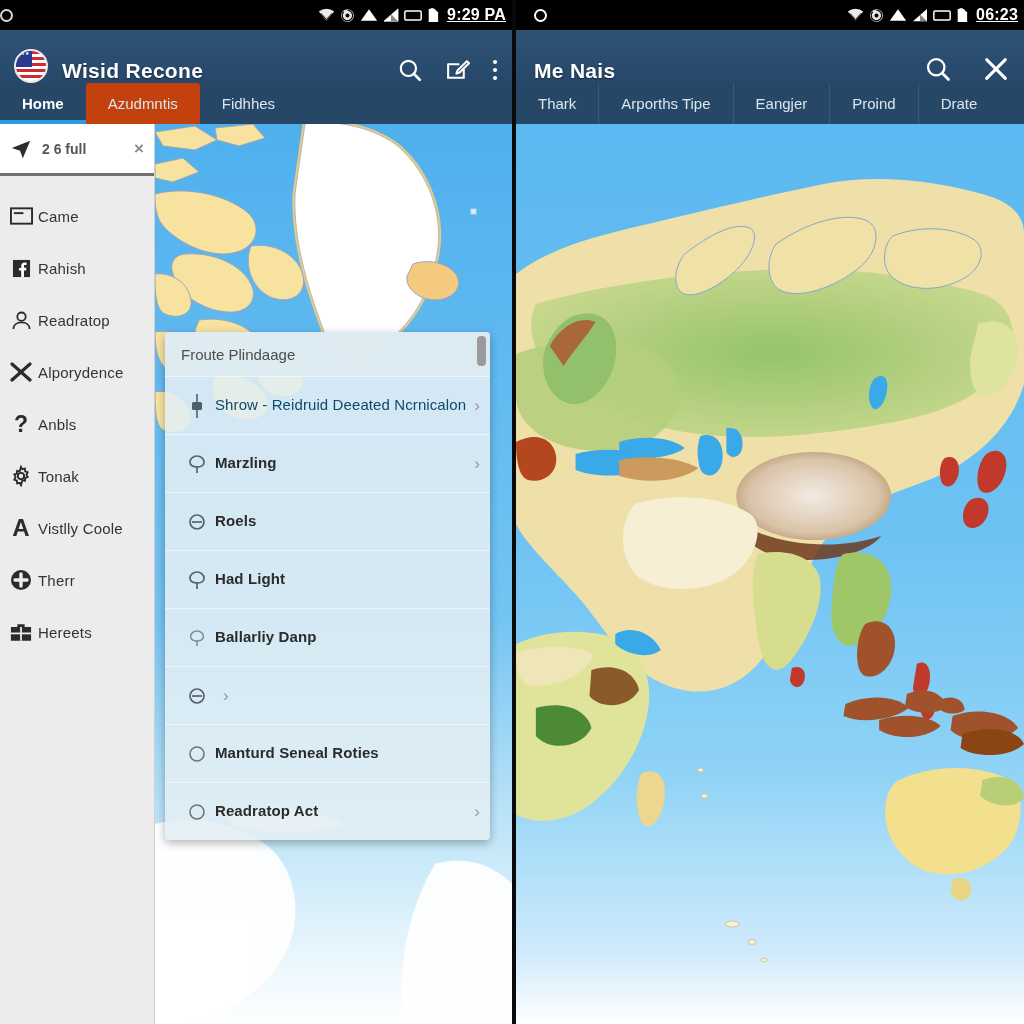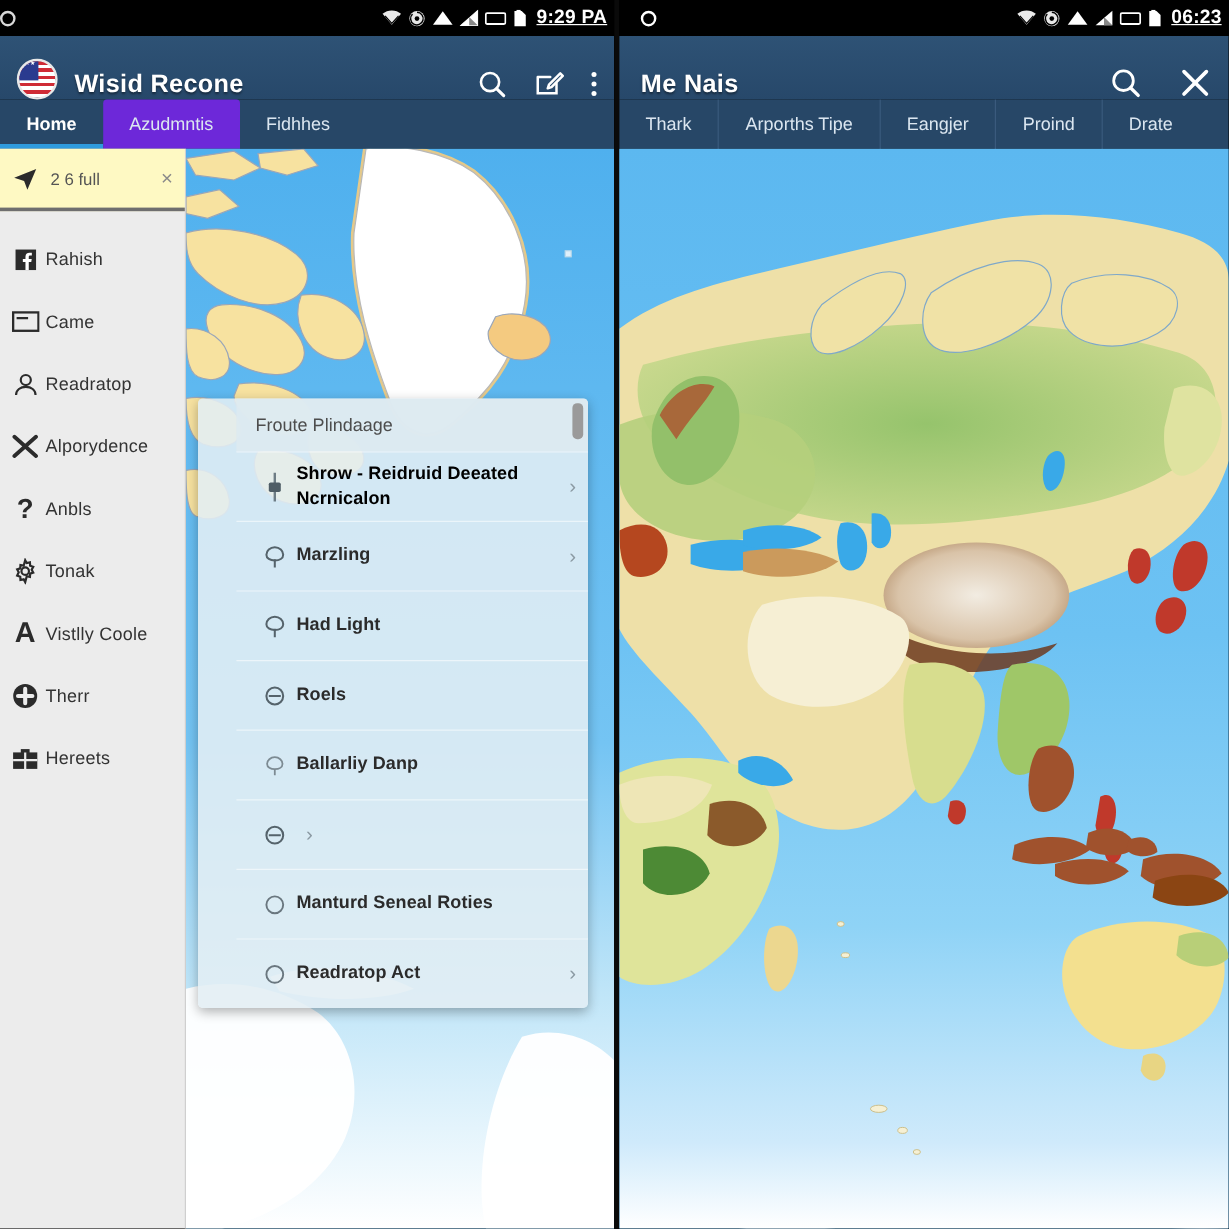--- a/index.html
+++ b/index.html
@@ -38,53 +38,53 @@
   .appbar-actions { margin-left:auto; display:flex; align-items:center; gap:22px; }
 
   
   .tabbar { height:41px; background:#274767; display:flex; align-items:stretch;
             color:#dbe6f0; }
   .tab { display:flex; align-items:center; justify-content:center; padding:0 22px;
          font-size:15px; white-space:nowrap; position:relative; }
   .tab.active { color:#fff; font-weight:bold; }
   .tab.active::after { content:""; position:absolute; left:0; right:0; bottom:0;
          height:4px; background:#2e9bdd; }
-  .tab.raised { background:#6d28d9; border-radius:3px 3px 0 0; }
+  .tab.raised { background:#c2410c; border-radius:3px 3px 0 0; }
   .tabbar.divided .tab + .tab { border-left:1px solid #3a5a7d; }
 
   
   .mapwrap { position:relative; flex:1; overflow:hidden; background:#57b3ef; }
   .map-svg { position:absolute; inset:0; width:100%; height:100%; display:block; }
 
   
   .panel-left .body { position:relative; display:flex; height:900px; }
   .drawer { width:155px; background:#ececec; position:relative; z-index:5;
             border-right:1px solid #cfcfcf; }
-  .drawer-head { height:52px; background:#fef9c3; display:flex; align-items:center;
-                 padding:0 10px; border-bottom:3px solid #6f6f6f; }
+  .drawer-head { height:52px; background:#ffffff; display:flex; align-items:center;
+                 padding:0 10px; border-bottom:3px solid #6f6f6f;font-weight:bold; }
   .drawer-head-text { font-size:14px; color:#555; margin-left:10px; flex:1; }
   .drawer-close { color:#8a8a8a; font-size:17px; }
   .drawer-list { padding-top:14px; }
   .d-item { height:52px; display:flex; align-items:center; padding:0 6px 0 4px; }
   .d-ico { width:34px; height:26px; flex:none; display:flex; align-items:center;
            justify-content:center; color:#2b2b2b; }
   .d-label { font-size:15px; color:#333; letter-spacing:.2px; }
 
   
   .sheet { position:absolute; left:10px; top:208px; width:325px; z-index:9;
            background:rgba(226,238,244,.88); border-radius:4px;
-           box-shadow:0 3px 10px rgba(0,0,0,.3); overflow:hidden;padding-left:32px; }
+           box-shadow:0 3px 10px rgba(0,0,0,.3); overflow:hidden; }
   .sheet-head { height:44px; display:flex; align-items:center; padding:0 16px;
                 font-size:15px; color:#4d4d4d; background:rgba(221,234,241,.9);
                 position:relative; }
   .sheet-scroll { position:absolute; right:4px; top:4px; width:9px; height:30px;
                   background:#9a9a9a; border-radius:4px; }
   .s-item { min-height:58px; display:flex; align-items:center; padding:6px 10px 6px 14px;
             border-top:1px solid rgba(255,255,255,.55); }
-  .s-item.dim .s-label { color:#000000; font-weight:bold; }
+  .s-item.dim .s-label { color:#0c4a6e; font-weight:normal; }
   .s-ico { width:36px; flex:none; display:flex; align-items:center; justify-content:center;
            color:#55636b; }
   .s-label { font-size:15px; color:#2b2b2b; font-weight:bold; letter-spacing:.1px;
              line-height:1.35; flex:1; }
   .s-chev { color:#8b9aa3; font-size:17px; padding-left:8px; }
 
   .panel-left .mapwrap { width:357px; }
 </style>
 </head>
 <body>
@@ -167,36 +167,36 @@
           <svg width="22" height="22" viewBox="0 0 24 24">
               <path d="M2 11 22 3l-8 19-3-8z" fill="#2b2b2b"></path>
             </svg>
           <span class="drawer-head-text">2 6 full</span>
           <span class="drawer-close">×</span>
         </div>
         <div class="drawer-list">
 
           <div class="d-item">
             <span class="d-ico">
+              <svg width="23" height="18" viewBox="0 0 24 18">
+                  <rect x="1" y="1" width="22" height="16" fill="none" stroke="#2b2b2b" stroke-width="2"></rect>
+                  <line x1="4" y1="6" x2="14" y2="6" stroke="#2b2b2b" stroke-width="2"></line>
+                </svg>
+            </span>
+            <span class="d-label">Came</span>
+          </div>
+
+          <div class="d-item">
+            <span class="d-ico">
               <svg width="19" height="19" viewBox="0 0 20 20">
                   <rect x="1" y="1" width="18" height="18" fill="#2b2b2b"></rect>
                   <path d="M12.6 19v-7h2.2l.4-2.7h-2.6V7.6c0-.8.2-1.3 1.3-1.3h1.4V3.9c-.2 0-1.1-.1-2.1-.1-2.1 0-3.5 1.3-3.5 3.6v2h-2.3V12h2.3v7z" fill="#fff"></path>
                 </svg>
             </span>
             <span class="d-label">Rahish</span>
-          </div>
-
-          <div class="d-item">
-            <span class="d-ico">
-              <svg width="23" height="18" viewBox="0 0 24 18">
-                  <rect x="1" y="1" width="22" height="16" fill="none" stroke="#2b2b2b" stroke-width="2"></rect>
-                  <line x1="4" y1="6" x2="14" y2="6" stroke="#2b2b2b" stroke-width="2"></line>
-                </svg>
-            </span>
-            <span class="d-label">Came</span>
           </div>
 
           <div class="d-item">
             <span class="d-ico">
               <svg width="21" height="21" viewBox="0 0 22 22">
                   <circle cx="11" cy="7" r="4.4" fill="none" stroke="#2b2b2b" stroke-width="1.9"></circle>
                   <path d="M2.5 20c0-4.4 3.8-7 8.5-7s8.5 2.6 8.5 7" fill="none" stroke="#2b2b2b" stroke-width="1.9"></path>
                 </svg>
             </span>
             <span class="d-label">Readratop</span>
@@ -321,36 +321,36 @@
                   <path d="M10 3c4 0 7 3 7 6.2 0 3-3 4.8-7 4.8s-7-1.8-7-4.8C3 6 6 3 10 3z" fill="none" stroke="#55636b" stroke-width="1.7"></path>
                   <line x1="10" y1="13" x2="10" y2="20" stroke="#55636b" stroke-width="1.7"></line>
                 </svg>
             </span>
             <span class="s-label">Marzling</span>
             <span class="s-chev">›</span>
           </div>
 
           <div class="s-item">
             <span class="s-ico">
+              <svg width="20" height="20" viewBox="0 0 20 20">
+                  <circle cx="10" cy="10" r="7" fill="none" stroke="#55636b" stroke-width="1.7"></circle>
+                  <line x1="5" y1="10" x2="15" y2="10" stroke="#55636b" stroke-width="1.7"></line>
+                </svg>
+            </span>
+            <span class="s-label">Roels</span>
+          </div>
+
+          <div class="s-item">
+            <span class="s-ico">
               <svg width="20" height="22" viewBox="0 0 20 22">
                   <path d="M10 3c4 0 7 3 7 6.2 0 3-3 4.8-7 4.8s-7-1.8-7-4.8C3 6 6 3 10 3z" fill="none" stroke="#55636b" stroke-width="1.7"></path>
                   <line x1="10" y1="13" x2="10" y2="20" stroke="#55636b" stroke-width="1.7"></line>
                 </svg>
             </span>
             <span class="s-label">Had Light</span>
-          </div>
-
-          <div class="s-item">
-            <span class="s-ico">
-              <svg width="20" height="20" viewBox="0 0 20 20">
-                  <circle cx="10" cy="10" r="7" fill="none" stroke="#55636b" stroke-width="1.7"></circle>
-                  <line x1="5" y1="10" x2="15" y2="10" stroke="#55636b" stroke-width="1.7"></line>
-                </svg>
-            </span>
-            <span class="s-label">Roels</span>
           </div>
 
           <div class="s-item">
             <span class="s-ico">
               <svg width="20" height="22" viewBox="0 0 20 22">
                   <path d="M10 4c3.6 0 6.4 2.6 6.4 5.6 0 2.8-2.8 4.4-6.4 4.4s-6.4-1.6-6.4-4.4C3.6 6.6 6.4 4 10 4z" fill="none" stroke="#7d8b93" stroke-width="1.5"></path>
                   <line x1="10" y1="14" x2="10" y2="19" stroke="#7d8b93" stroke-width="1.5"></line>
                 </svg>
             </span>
             <span class="s-label">Ballarliy Danp</span>

